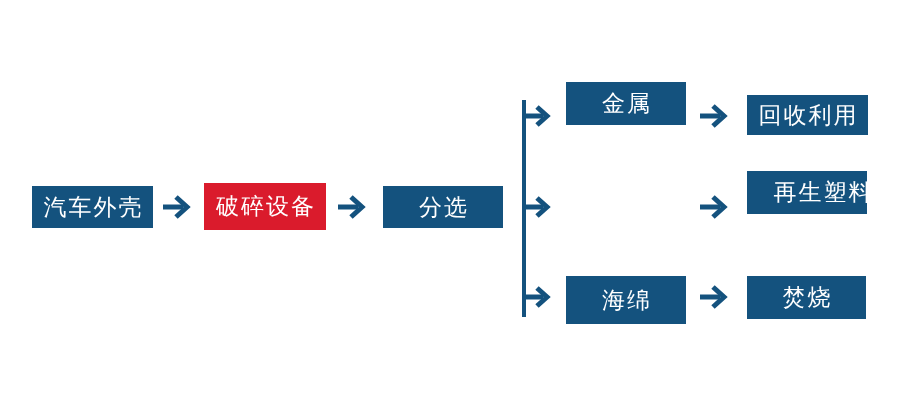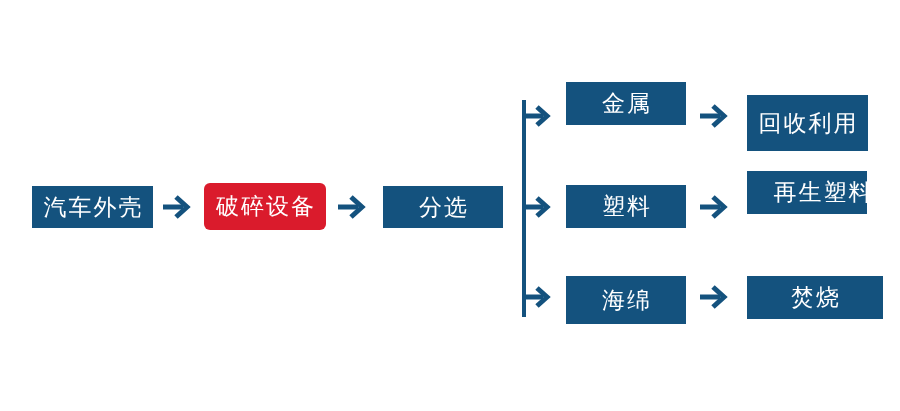--- a/index.html
+++ b/index.html
@@ -21,21 +21,21 @@
     align-items: center;
     justify-content: center;
     color: var(--text, #ffffff);
     font-size: 23px;
     letter-spacing: 2px;
     padding-left: 2px; 
     box-sizing: border-box;
     white-space: nowrap;
   }
   .node.blue { background: var(--box-blue, #14527E); }
-  .node.red  { background: var(--box-red, #DA1B2C); border-radius: 6px; }
+  .node.red  { background: var(--box-red, #DA1B2C); }
 
   .arrow {
     position: absolute;
     color: var(--connector, #14527E);
   }
   .vline {
     position: absolute;
     left: 522px;
     top: 100px;
     width: 4px;
@@ -50,29 +50,29 @@
   .a-2       { left: 337px; top: 193px; }
   .n-sorting { left: 383px; top: 186px; width: 120px; height: 42px; }
 
   
   .a-b1 { left: 526px; top: 102px; }
   .a-b2 { left: 526px; top: 193px; }
   .a-b3 { left: 526px; top: 283px; }
 
   .n-m1 { left: 566px; top: 82px;  width: 120px; height: 43px; }
   .a-r1 { left: 699px; top: 102px; }
-  .n-d1 { left: 747px; top: 95px;  width: 121px; height: 56px; }
+  .n-d1 { left: 747px; top: 95px;  width: 121px; height: 40px; }
 
   .n-m2 { left: 566px; top: 185px; width: 120px; height: 43px; }
   .a-r2 { left: 699px; top: 193px; }
   .n-d2 { left: 747px; top: 171px; width: 120px; height: 43px; padding-left: 33px; }
 
   .n-m3 { left: 566px; top: 276px; width: 120px; height: 48px; }
   .a-r3 { left: 699px; top: 283px; }
-  .n-d3 { left: 747px; top: 276px; width: 136px; height: 43px; }
+  .n-d3 { left: 747px; top: 276px; width: 119px; height: 43px; }
 </style>
 </head>
 <body>
 
 <div class="canvas">
 
   <div class="node blue n-source">汽车外壳</div>
 
   <span class="arrow a-1">
     <svg width="30" height="28" viewBox="0 0 30 28">
@@ -115,21 +115,20 @@
 
   <div class="node blue n-m1">金属</div>
   <span class="arrow a-r1">
     <svg width="30" height="28" viewBox="0 0 30 28">
       <line x1="1" y1="14" x2="21" y2="14" stroke="currentColor" stroke-width="5"></line>
       <polyline points="14,4 25,14 14,24" fill="none" stroke="currentColor" stroke-width="5"></polyline>
     </svg>
   </span>
   <div class="node blue n-d1">回收利用</div>
 
-  <div class="node blue n-m2">塑料</div>
   <span class="arrow a-r2">
     <svg width="30" height="28" viewBox="0 0 30 28">
       <line x1="1" y1="14" x2="21" y2="14" stroke="currentColor" stroke-width="5"></line>
       <polyline points="14,4 25,14 14,24" fill="none" stroke="currentColor" stroke-width="5"></polyline>
     </svg>
   </span>
   <div class="node blue n-d2">再生塑料</div>
 
   <div class="node blue n-m3">海绵</div>
   <span class="arrow a-r3">

